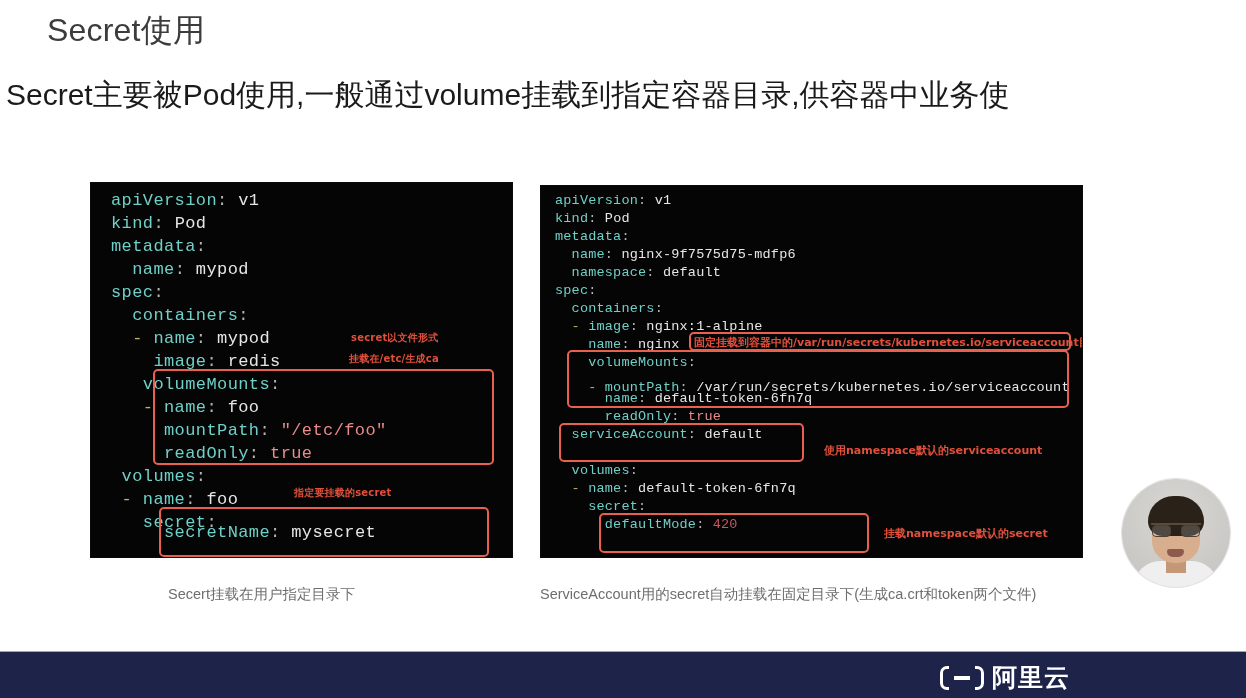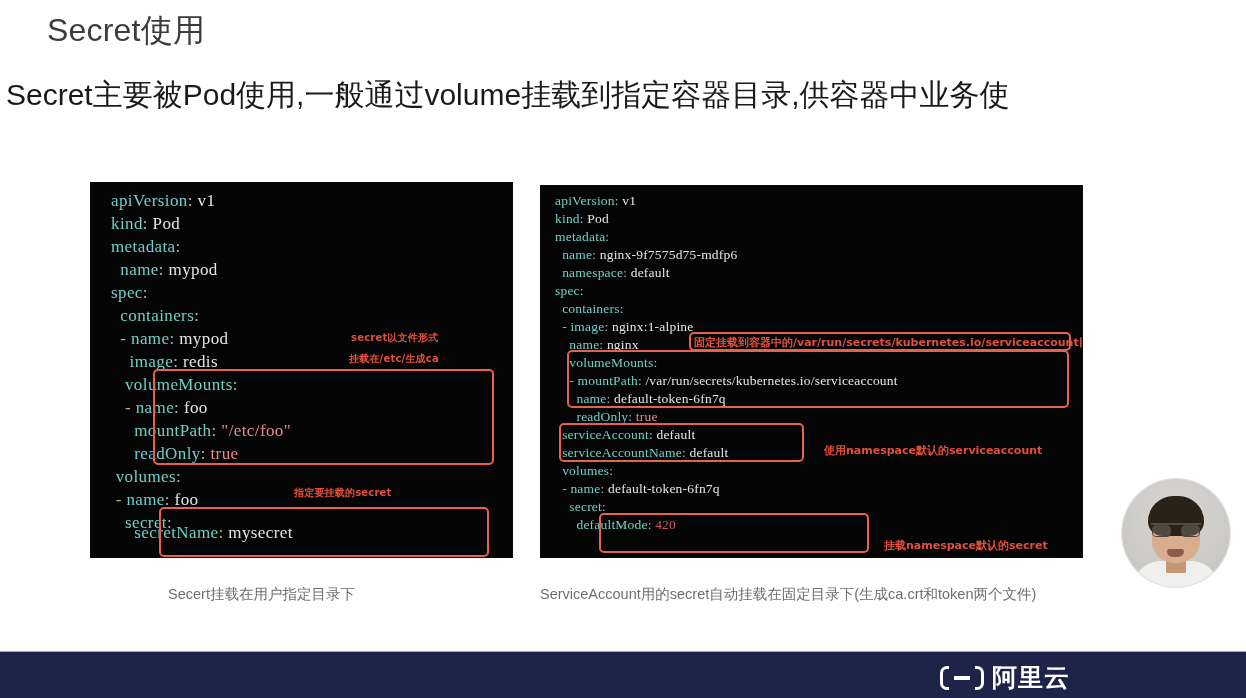--- a/index.html
+++ b/index.html
@@ -28,21 +28,21 @@
     position: absolute; background: #050505;
     overflow: hidden; border: 1px solid #0a0a0a;
   }
   #code-left  { left: 90px;  top: 182px; width: 423px; height: 376px; }
   #code-right { left: 540px; top: 185px; width: 543px; height: 373px; }
 
   .code-lines { position: relative; width: 100%; height: 100%; }
 
   .cl {                       
     position: absolute; white-space: pre;
-    font-family: Liberation Serif, serif;
+    font-family: Liberation Mono, monospace;
   }
   #code-left  .cl { font-size: 17px; left: 20px; letter-spacing: .4px; }
   #code-right .cl { font-size: 13.5px; left: 14px; letter-spacing: .2px; }
 
   
   .k   { color: #6fd0c8; }      
   .v   { color: #e6e6e6; }      
   .vs  { color: #e88b8b; }      
   .num { color: #c8585d; }      
   .d   { color: #b4b4b4; }      
@@ -191,38 +191,37 @@
       <div class="cl" style="top:7px"><span class="k">apiVersion</span><span class="d">: </span><span class="v">v1</span></div>
       <div class="cl" style="top:25px"><span class="k">kind</span><span class="d">: </span><span class="v">Pod</span></div>
       <div class="cl" style="top:43px"><span class="k">metadata</span><span class="d">:</span></div>
       <div class="cl" style="top:61px"><span class="v">  </span><span class="k">name</span><span class="d">: </span><span class="v">nginx-9f7575d75-mdfp6</span></div>
       <div class="cl" style="top:79px"><span class="v">  </span><span class="k">namespace</span><span class="d">: </span><span class="v">default</span></div>
       <div class="cl" style="top:97px"><span class="k">spec</span><span class="d">:</span></div>
       <div class="cl" style="top:115px"><span class="v">  </span><span class="k">containers</span><span class="d">:</span></div>
       <div class="cl" style="top:133px"><span class="dash">  - </span><span class="k">image</span><span class="d">: </span><span class="v">nginx:1-alpine</span></div>
       <div class="cl" style="top:151px"><span class="v">    </span><span class="k">name</span><span class="d">: </span><span class="v">nginx</span></div>
       <div class="cl" style="top:169px"><span class="v">    </span><span class="k">volumeMounts</span><span class="d">:</span></div>
-      <div class="cl" style="top:187px"><span class="dash">    - </span><span class="k">mountPath</span><span class="d">: </span><span class="v">/var/run/secrets/kubernetes.io/serviceaccount</span></div>
+      <div class="cl" style="top:194px"><span class="dash">    - </span><span class="k">mountPath</span><span class="d">: </span><span class="v">/var/run/secrets/kubernetes.io/serviceaccount</span></div>
       <div class="cl" style="top:205px"><span class="v">      </span><span class="k">name</span><span class="d">: </span><span class="v">default-token-6fn7q</span></div>
       <div class="cl" style="top:223px"><span class="v">      </span><span class="k">readOnly</span><span class="d">: </span><span class="vs">true</span></div>
       <div class="cl" style="top:241px"><span class="v">  </span><span class="k">serviceAccount</span><span class="d">: </span><span class="v">default</span></div>
-      <div class="cl" style="top:259px"><span class="v">  </span><span class="k">serviceAccountName</span><span class="d">: </span><span class="v">default</span></div>
       <div class="cl" style="top:277px"><span class="v">  </span><span class="k">volumes</span><span class="d">:</span></div>
       <div class="cl" style="top:295px"><span class="dash">  - </span><span class="k">name</span><span class="d">: </span><span class="v">default-token-6fn7q</span></div>
       <div class="cl" style="top:313px"><span class="v">    </span><span class="k">secret</span><span class="d">:</span></div>
       <div class="cl" style="top:331px"><span class="v">      </span><span class="k">defaultMode</span><span class="d">: </span><span class="num">420</span></div>
 
       <div class="redbox" style="left:26px; top:164px; width:502px; height:58px;"></div>
       <div class="redbox" style="left:18px; top:237px; width:245px; height:39px;"></div>
       <div class="redbox" style="left:58px; top:327px; width:270px; height:40px;"></div>
       <div class="redbox" style="left:148px; top:146px; width:382px; height:19px;"></div>
 
       <div class="redtext" style="left:153px; top:149px;">固定挂载到容器中的/var/run/secrets/kubernetes.io/serviceaccount目录下</div>
       <div class="redtext" style="left:283px; top:257px;">使用namespace默认的serviceaccount</div>
-      <div class="redtext" style="left:343px; top:352px;">挂载namespace默认的secret</div>
+      <div class="redtext" style="left:343px; top:340px;">挂载namespace默认的secret</div>
     </div>
   </div>
 
   <div class="caption" id="caption-right">ServiceAccount用的secret自动挂载在固定目录下(生成ca.crt和token两个文件)</div>
   <div class="caption" id="caption-left">Secert挂载在用户指定目录下</div>
 
   <div class="webcam">
     <div class="wc-shirt"></div>
     <div class="wc-neck"></div>
     <div class="wc-face"></div>

